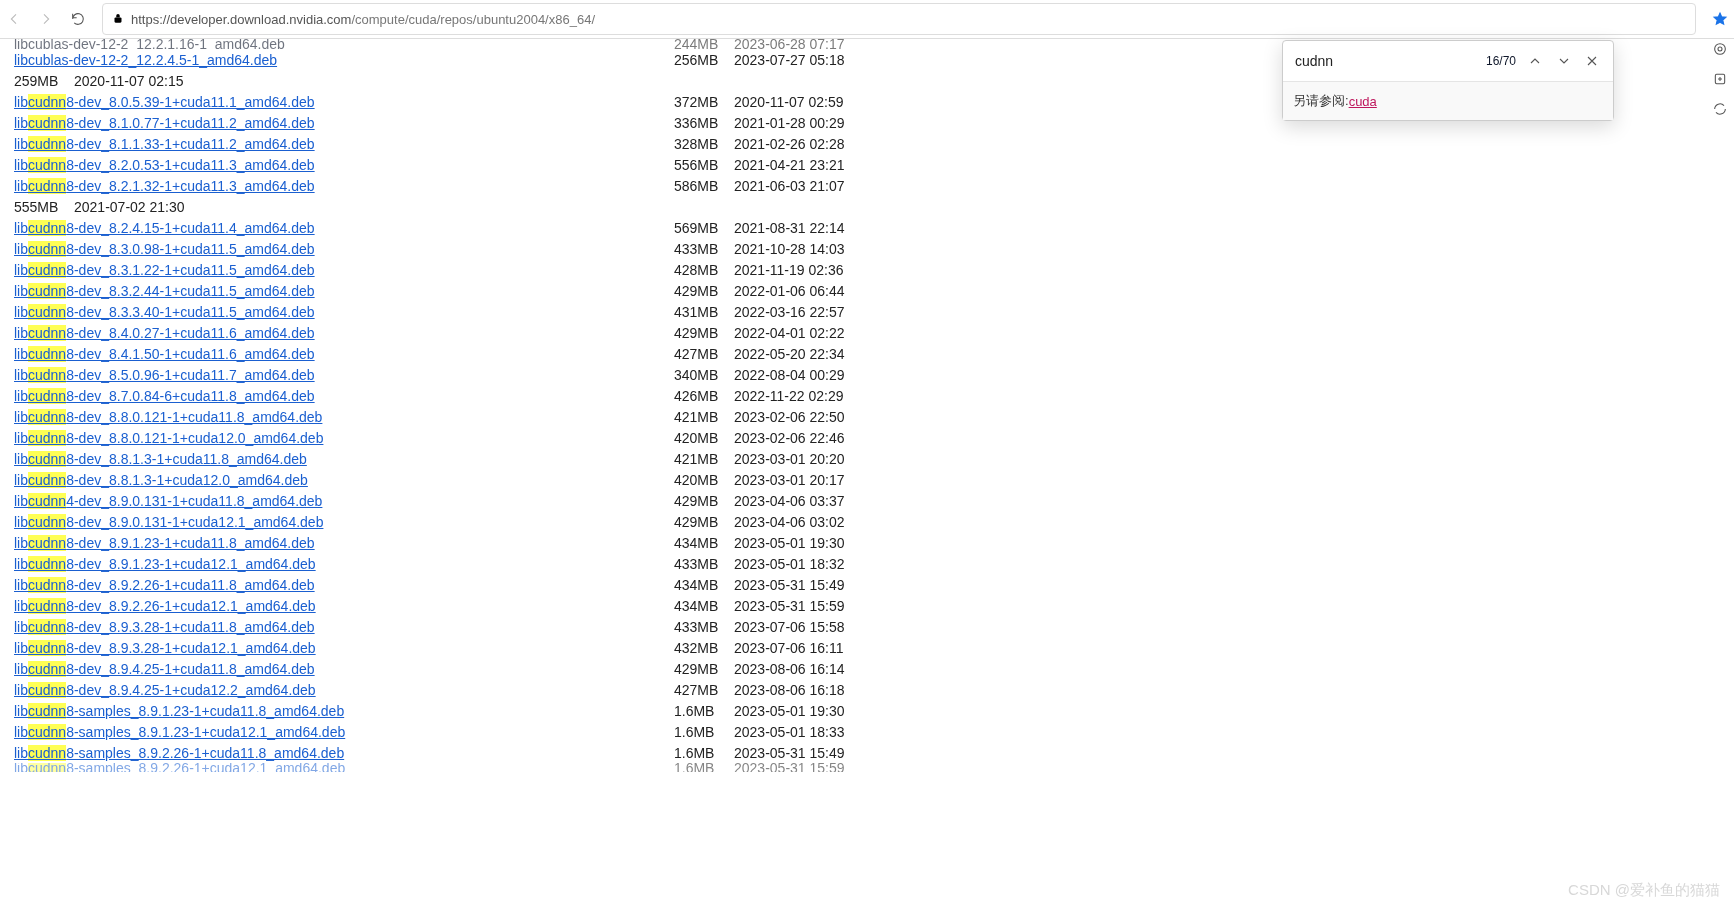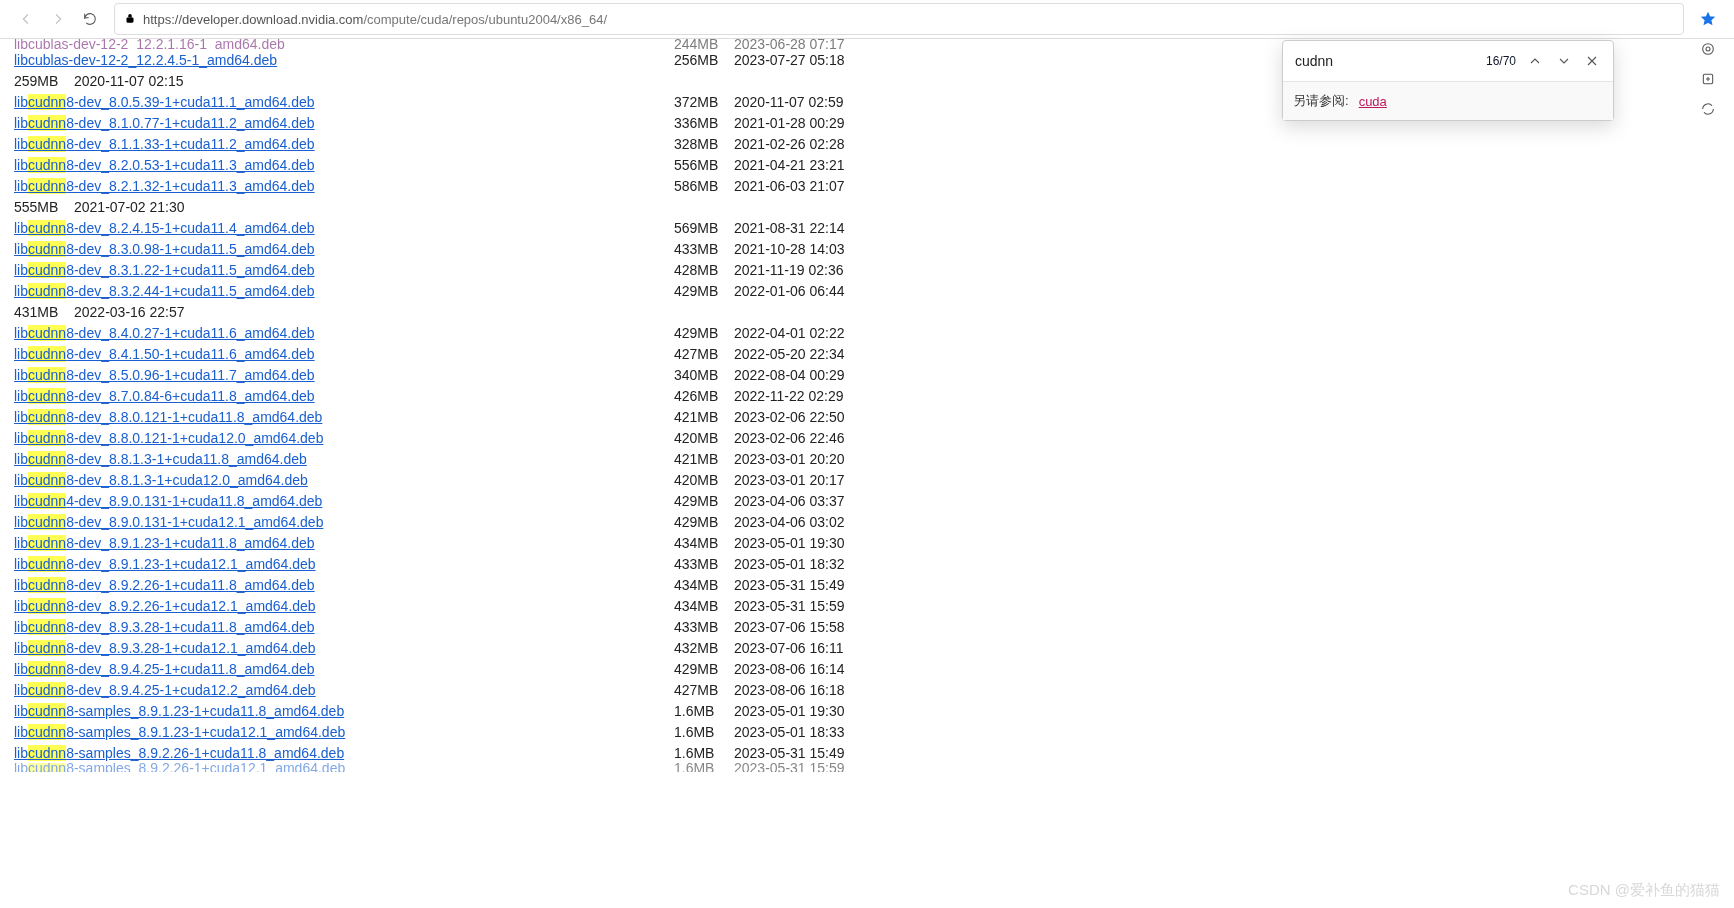--- a/index.html
+++ b/index.html
@@ -1,44 +1,44 @@
 <!DOCTYPE html>
 <html><head>
 <meta charset="utf-8">
 <style>
   html,body{margin:0;padding:0;font-family:"Segoe UI",Arial,sans-serif;font-size:14px;background:#fff;color:#222;}
   
-  .chrome{height:38px;border-bottom:1px solid #ddd;display:flex;align-items:center;padding:0 12px;gap:4px;background:#fff;}
+  .chrome{height:38px;border-bottom:1px solid #ddd;display:flex;align-items:center;padding:0 0;gap:4px;background:#fff;}
   .ic{width:28px;height:28px;display:flex;align-items:center;justify-content:center;border-radius:4px;color:#555;}
   .ic svg{width:16px;height:16px;fill:none;stroke:currentColor;stroke-width:1.6;}
   .ic.dis{color:#bbb;}
   .addr{flex:1;display:flex;align-items:center;height:30px;border:1px solid #ddd;border-radius:4px;margin:0 6px;padding:0 8px;gap:6px;color:#555;font-size:13px;}
   .addr .url{flex:1;color:#555;}
   .addr .url .path{color:#777;}
   .right{display:flex;align-items:center;gap:2px;flex-direction:column;}
   .pill{min-width:18px;height:18px;border:1px solid #888;border-radius:9px;font-size:10px;display:flex;align-items:center;justify-content:center;padding:0 4px;color:#333;background:#f4f4f4;}
   .star{color:#1a73e8;fill:#1a73e8;}
   
   .find{position:absolute;top:40px;right:120px;width:330px;background:#fff;border:1px solid #ccc;border-radius:4px;box-shadow:0 6px 20px rgba(0,0,0,.15);z-index:10;font-size:13px;}
   .find-row{display:flex;align-items:center;height:40px;padding:0 10px;gap:8px;}
   .find-in{flex:1;border:none;outline:none;font-size:14px;color:#222;}
   .find-cnt{color:#0f172a;font-size:12px;}
   .find-sep{border-top:1px solid #e5e5e5;}
-  .find-sugg{height:38px;display:flex;align-items:center;padding:0 10px;gap:10px;background:#f9f9f9;color:#333;}
+  .find-sugg{height:38px;display:flex;align-items:center;padding:0 10px;background:#f9f9f9;color:#333;}
   .find-sugg a{color:#be185d;text-decoration:underline;}
   
   .page{padding:0 0 20px 14px;}
   .row{height:21px;display:flex;align-items:center;white-space:pre;font-family:"Segoe UI",Arial,sans-serif;}
   .cell-name{width:660px;}
   .cell-size{width:60px;text-align:left;}
   .cell-date{width:160px;}
   a.fl{color:#1a5fd0;text-decoration:underline;}
   mark{background:#ffff54;color:inherit;padding:0;}
   mark.cur{background:#ff9a3c;}
-  .cut{color:#701a75;text-decoration:underline;letter-spacing:0;}
+  .cut{color:#0f172a;text-decoration:underline;letter-spacing:0;}
   .wm{position:fixed;right:14px;bottom:8px;color:#d8d8d8;font-size:15px;pointer-events:none;}
 </style>
 </head>
 <body>
 
 <div class="chrome">
   <div class="ic dis">
       <svg viewBox="0 0 24 24">
         <path d="M15 5l-7 7 7 7"></path>
       </svg>
@@ -133,21 +133,21 @@
       <div class="row"><span class="cell-name"><a class="fl" href="#"><span>lib</span><mark>cudnn</mark><span>8-dev_8.0.5.39-1+cuda11.1_amd64.deb</span></a></span><span class="cell-size">372MB</span><span class="cell-date">2020-11-07 02:59</span></div>
       <div class="row"><span class="cell-name"><a class="fl" href="#"><span>lib</span><mark>cudnn</mark><span>8-dev_8.1.0.77-1+cuda11.2_amd64.deb</span></a></span><span class="cell-size">336MB</span><span class="cell-date">2021-01-28 00:29</span></div>
       <div class="row"><span class="cell-name"><a class="fl" href="#"><span>lib</span><mark>cudnn</mark><span>8-dev_8.1.1.33-1+cuda11.2_amd64.deb</span></a></span><span class="cell-size">328MB</span><span class="cell-date">2021-02-26 02:28</span></div>
       <div class="row"><span class="cell-name"><a class="fl" href="#"><span>lib</span><mark>cudnn</mark><span>8-dev_8.2.0.53-1+cuda11.3_amd64.deb</span></a></span><span class="cell-size">556MB</span><span class="cell-date">2021-04-21 23:21</span></div>
       <div class="row"><span class="cell-name"><a class="fl" href="#"><span>lib</span><mark>cudnn</mark><span>8-dev_8.2.1.32-1+cuda11.3_amd64.deb</span></a></span><span class="cell-size">586MB</span><span class="cell-date">2021-06-03 21:07</span></div>
       <div class="row"><span class="cell-size">555MB</span><span class="cell-date">2021-07-02 21:30</span></div>
       <div class="row"><span class="cell-name"><a class="fl" href="#"><span>lib</span><mark>cudnn</mark><span>8-dev_8.2.4.15-1+cuda11.4_amd64.deb</span></a></span><span class="cell-size">569MB</span><span class="cell-date">2021-08-31 22:14</span></div>
       <div class="row"><span class="cell-name"><a class="fl" href="#"><span>lib</span><mark>cudnn</mark><span>8-dev_8.3.0.98-1+cuda11.5_amd64.deb</span></a></span><span class="cell-size">433MB</span><span class="cell-date">2021-10-28 14:03</span></div>
       <div class="row"><span class="cell-name"><a class="fl" href="#"><span>lib</span><mark>cudnn</mark><span>8-dev_8.3.1.22-1+cuda11.5_amd64.deb</span></a></span><span class="cell-size">428MB</span><span class="cell-date">2021-11-19 02:36</span></div>
       <div class="row"><span class="cell-name"><a class="fl" href="#"><span>lib</span><mark>cudnn</mark><span>8-dev_8.3.2.44-1+cuda11.5_amd64.deb</span></a></span><span class="cell-size">429MB</span><span class="cell-date">2022-01-06 06:44</span></div>
-      <div class="row"><span class="cell-size">431MB</span><span class="cell-date">2022-03-16 22:57</span></div>
+      <div class="row"><span class="cell-name"><a class="fl" href="#"><span>lib</span><mark>cudnn</mark><span>8-dev_8.3.3.40-1+cuda11.5_amd64.deb</span></a></span><span class="cell-size">431MB</span><span class="cell-date">2022-03-16 22:57</span></div>
       <div class="row"><span class="cell-name"><a class="fl" href="#"><span>lib</span><mark>cudnn</mark><span>8-dev_8.4.0.27-1+cuda11.6_amd64.deb</span></a></span><span class="cell-size">429MB</span><span class="cell-date">2022-04-01 02:22</span></div>
       <div class="row"><span class="cell-name"><a class="fl" href="#"><span>lib</span><mark>cudnn</mark><span>8-dev_8.4.1.50-1+cuda11.6_amd64.deb</span></a></span><span class="cell-size">427MB</span><span class="cell-date">2022-05-20 22:34</span></div>
       <div class="row"><span class="cell-name"><a class="fl" href="#"><span>lib</span><mark>cudnn</mark><span>8-dev_8.5.0.96-1+cuda11.7_amd64.deb</span></a></span><span class="cell-size">340MB</span><span class="cell-date">2022-08-04 00:29</span></div>
       <div class="row"><span class="cell-name"><a class="fl" href="#"><span>lib</span><mark>cudnn</mark><span>8-dev_8.7.0.84-6+cuda11.8_amd64.deb</span></a></span><span class="cell-size">426MB</span><span class="cell-date">2022-11-22 02:29</span></div>
       <div class="row"><span class="cell-name"><a class="fl" href="#"><span>lib</span><mark>cudnn</mark><span>8-dev_8.8.0.121-1+cuda11.8_amd64.deb</span></a></span><span class="cell-size">421MB</span><span class="cell-date">2023-02-06 22:50</span></div>
       <div class="row"><span class="cell-name"><a class="fl" href="#"><span>lib</span><mark>cudnn</mark><span>8-dev_8.8.0.121-1+cuda12.0_amd64.deb</span></a></span><span class="cell-size">420MB</span><span class="cell-date">2023-02-06 22:46</span></div>
       <div class="row"><span class="cell-name"><a class="fl" href="#"><span>lib</span><mark>cudnn</mark><span>8-dev_8.8.1.3-1+cuda11.8_amd64.deb</span></a></span><span class="cell-size">421MB</span><span class="cell-date">2023-03-01 20:20</span></div>
       <div class="row"><span class="cell-name"><a class="fl" href="#"><span>lib</span><mark>cudnn</mark><span>8-dev_8.8.1.3-1+cuda12.0_amd64.deb</span></a></span><span class="cell-size">420MB</span><span class="cell-date">2023-03-01 20:17</span></div>
       <div class="row"><span class="cell-name"><a class="fl" href="#"><span>lib</span><mark>cudnn</mark><span>4-dev_8.9.0.131-1+cuda11.8_amd64.deb</span></a></span><span class="cell-size">429MB</span><span class="cell-date">2023-04-06 03:37</span></div>
       <div class="row"><span class="cell-name"><a class="fl" href="#"><span>lib</span><mark>cudnn</mark><span>8-dev_8.9.0.131-1+cuda12.1_amd64.deb</span></a></span><span class="cell-size">429MB</span><span class="cell-date">2023-04-06 03:02</span></div>

